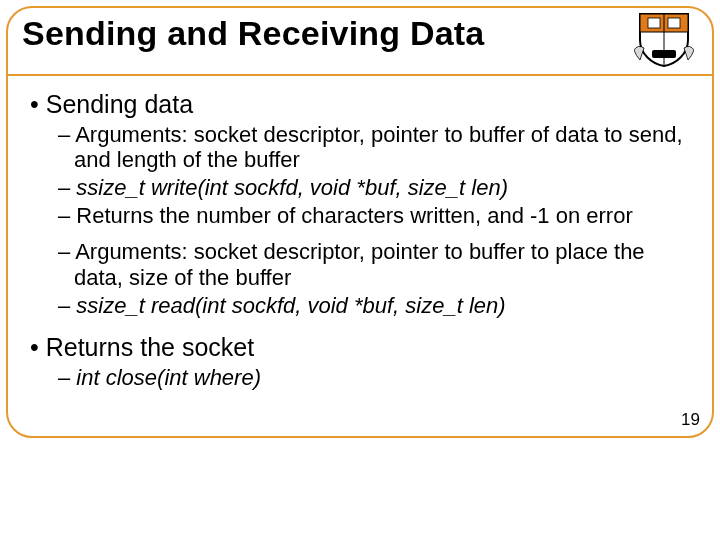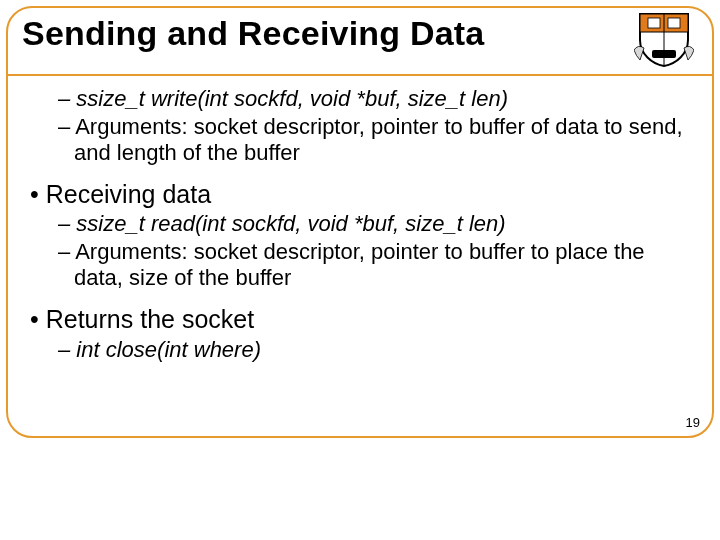--- a/index.html
+++ b/index.html
@@ -76,21 +76,21 @@
   }
   .sub::before {
     content: "– ";
   }
   .italic { font-style: italic; }
   .gap { height: 8px; }
   .pagenum {
     position: absolute;
     right: 20px;
     bottom: 14px;
-    font-size: 13px;
+    font-size: 17px;
   }
 </style>
 </head>
 <body>
 
 <div class="slide">
   <div class="frame"></div>
   <div class="rule"></div>
 
   <div class="title">Sending and Receiving Data</div>
@@ -103,28 +103,29 @@
       <rect x="14" y="8" width="12" height="10" fill="#fff" stroke="#000" stroke-width="0.8"></rect>
       <rect x="34" y="8" width="12" height="10" fill="#fff" stroke="#000" stroke-width="0.8"></rect>
       <rect x="18" y="40" width="24" height="8" rx="2" fill="#000"></rect>
       <path d="M0 40 Q4 34 10 38 L6 50 Q2 46 0 40 Z" fill="#d8d8d8" stroke="#000" stroke-width="0.8"></path>
       <path d="M60 40 Q56 34 50 38 L54 50 Q58 46 60 40 Z" fill="#d8d8d8" stroke="#000" stroke-width="0.8"></path>
     </svg>
   </div>
 
   <div class="content">
 
+    <div class="h1">Sending data</div>
+    <div class="sub">Arguments: socket descriptor, pointer to buffer of data to send, and length of the buffer</div>
     <div class="sub italic">ssize_t write(int sockfd, void *buf, size_t len)</div>
-    <div class="sub">Arguments: socket descriptor, pointer to buffer of data to send, and length of the buffer</div>
+    <div class="sub">Returns the number of characters written, and -1 on error</div>
 
     <div class="gap"></div>
 
-    <div class="h1">Receiving data</div>
+    <div class="sub">Arguments: socket descriptor, pointer to buffer to place the data, size of the buffer</div>
     <div class="sub italic">ssize_t read(int sockfd, void *buf, size_t len)</div>
-    <div class="sub">Arguments: socket descriptor, pointer to buffer to place the data, size of the buffer</div>
 
     <div class="gap"></div>
 
     <div class="h1">Returns the socket</div>
     <div class="sub italic">int close(int where)</div>
 
   </div>
 
   <div class="pagenum">19</div>
 </div>

